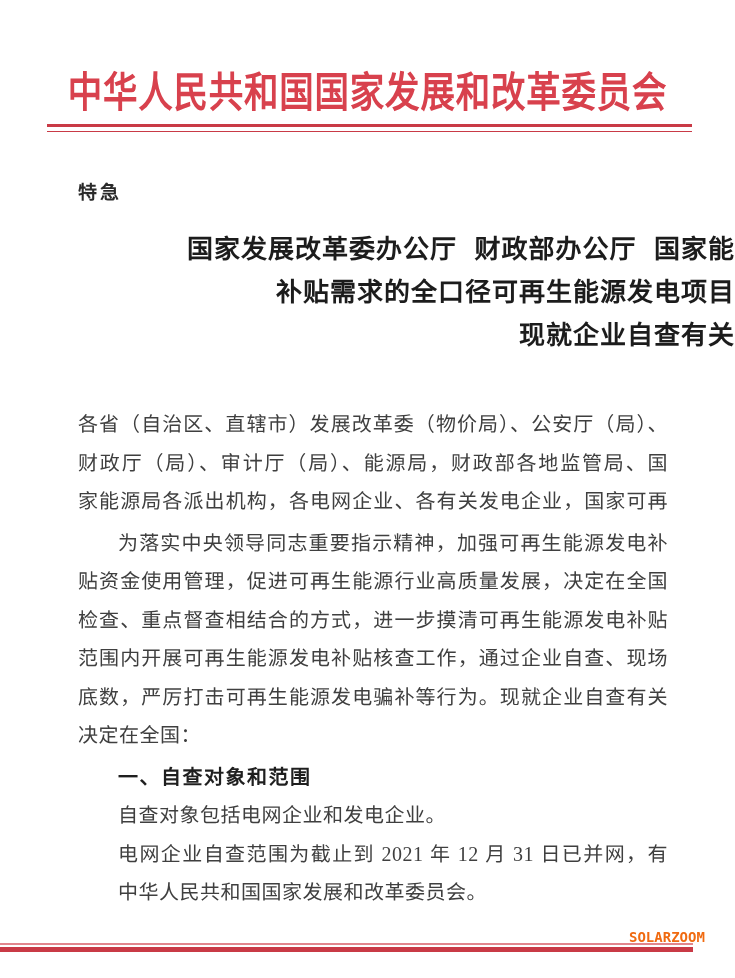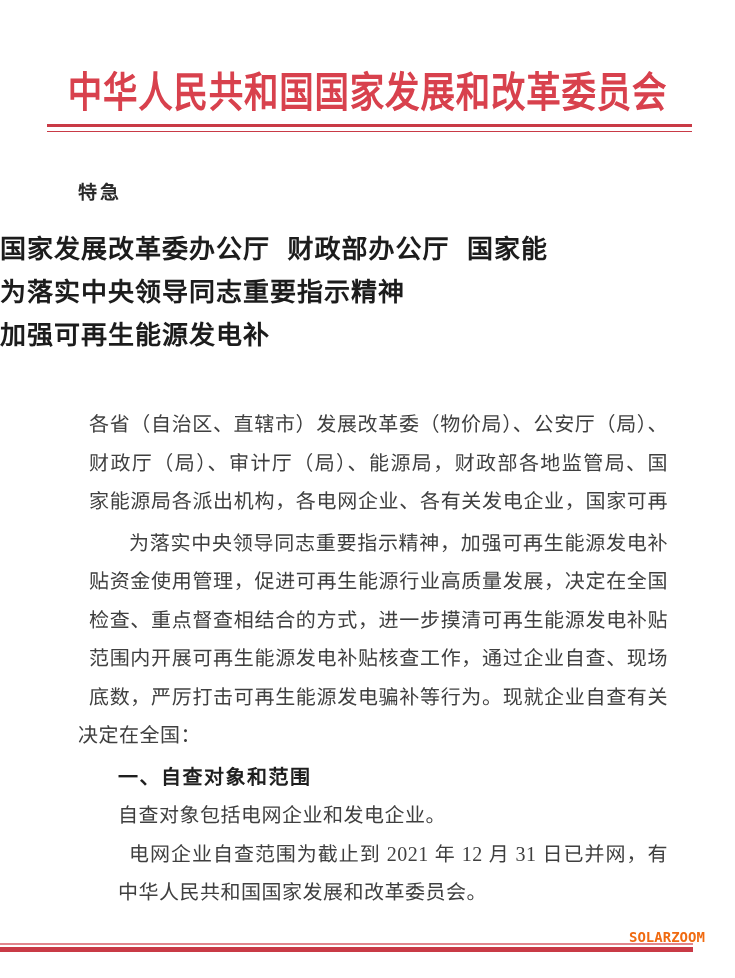--- a/index.html
+++ b/index.html
@@ -27,34 +27,34 @@
   }
   
   .urgency{
     position:absolute;top:177px;left:78px;
     font-family:"Liberation Sans","DejaVu Sans",sans-serif;
     font-size:19px;font-weight:600;letter-spacing:3px;color:#2a2a2a;
   }
   
   .title{
     position:absolute;top:228px;left:0;width:100%;
-    text-align:left;
+    text-align:right;
     font-size:26px;font-weight:700;line-height:43px;
     letter-spacing:1px;word-spacing:10px;
     color:var(--title-ink,#1c1c1c);
   }
   
   .body-block{
     position:absolute;top:405px;left:78px;width:590px;
     font-size:20px;line-height:38.5px;
     letter-spacing:.5px;
     color:var(--body-ink,#3f3f3f);
   }
   .bl{min-height:38.5px;}
-  .fill{text-align:justify;text-align-last:justify;margin-left:11px;}
+  .fill{text-align:justify;text-align-last:justify;}
   .ind{padding-left:40px;}
   .gap{margin-top:3px;}
   .sec-h{
     font-family:"Liberation Sans","DejaVu Sans",sans-serif;
     font-weight:700;color:#1f1f1f;letter-spacing:1.5px;
     text-align:left;text-align-last:left;
   }
   
   .rule-bottom-thin{
     position:absolute;top:943px;left:0;width:693px;height:2px;
@@ -79,22 +79,22 @@
 <div class="page">
 
   <div class="agency">中华人民共和国国家发展和改革委员会</div>
 
   <div class="rule-top"></div>
 
   <div class="urgency">特急</div>
 
   <div class="title">
     <div>国家发展改革委办公厅 财政部办公厅 国家能</div>
-    <div>为落实中央领导同志重要指示精神</div>
-    <div>加强可再生能源发电补</div>
+    <div>补贴需求的全口径可再生能源发电项目</div>
+    <div>现就企业自查有关</div>
   </div>
 
   <div class="body-block">
     <div class="bl fill">各省（自治区、直辖市）发展改革委（物价局）、公安厅（局）、</div>
     <div class="bl fill">财政厅（局）、审计厅（局）、能源局，财政部各地监管局、国</div>
     <div class="bl fill">家能源局各派出机构，各电网企业、各有关发电企业，国家可再</div>
 
     <div class="bl fill ind gap">为落实中央领导同志重要指示精神，加强可再生能源发电补</div>
     <div class="bl fill">贴资金使用管理，促进可再生能源行业高质量发展，决定在全国</div>
     <div class="bl fill">检查、重点督查相结合的方式，进一步摸清可再生能源发电补贴</div>

